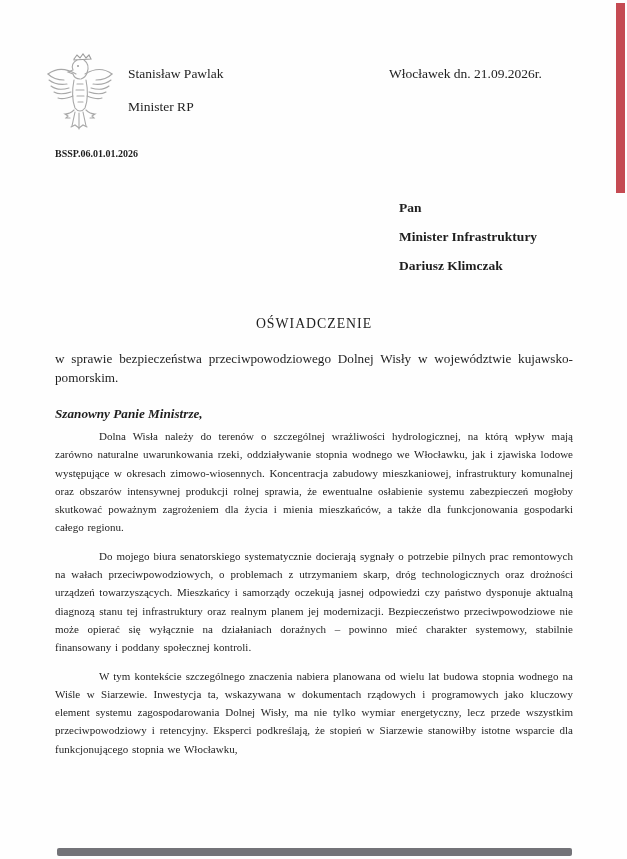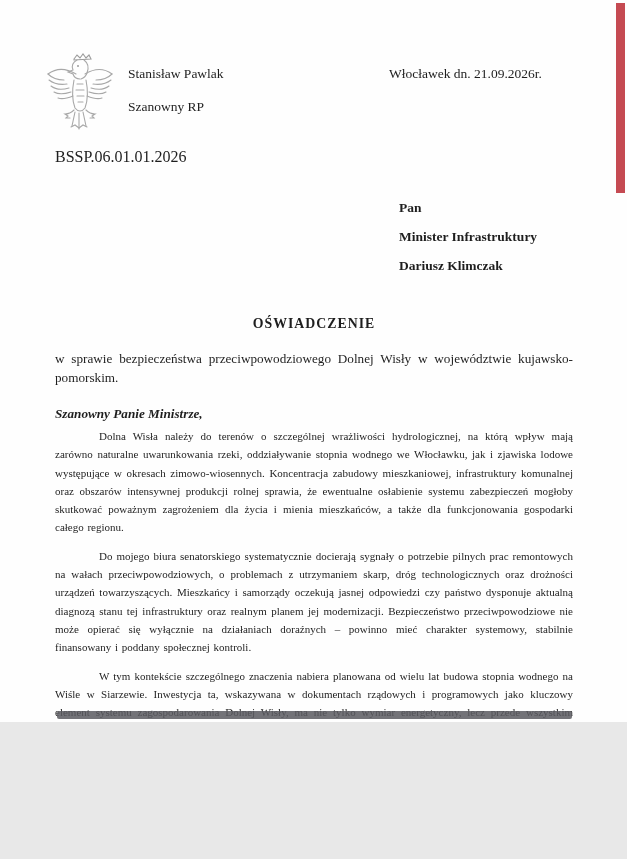--- a/index.html
+++ b/index.html
@@ -1,18 +1,18 @@
 <!DOCTYPE html>
 <html><head>
 <meta charset="utf-8">
 <style>
   html,body{margin:0;padding:0;background:#e8e8e8;}
   .page{
     position:relative;
-    width:627px;height:722px;
+    width:627px;height:859px;
     background:#fefefe;
     font-family:"Liberation Serif","DejaVu Serif",serif;
     color:#1e1e1e;
     overflow:hidden;
     box-sizing:border-box;
   }
   .red-stripe{
     position:absolute;right:2px;top:3px;
     width:9px;height:190px;
   }
@@ -24,31 +24,31 @@
     position:absolute;left:128px;top:66px;
     font-size:13.5px;line-height:16px;
   }
   .sender .line2{margin-top:17px;}
   .date{
     position:absolute;left:389px;top:66px;
     font-size:13.5px;
   }
   .refnum{
     position:absolute;left:55px;top:148px;
-    font-weight:normal;font-size:16px;
+    font-weight:bold;font-size:10px;
   }
   .recipient{
     position:absolute;left:399px;top:193px;
     font-weight:bold;font-size:13.5px;line-height:29px;
   }
   .letter{
     position:absolute;left:55px;top:316px;width:518px;
   }
   .title{
-    text-align:center;font-weight:bold;
+    text-align:center;font-weight:normal;
     font-size:13.8px;letter-spacing:1px;
     margin:0 0 17px 0;
   }
   .subject{
     text-align:justify;font-size:13.2px;line-height:19px;
     margin:0 0 9px 0;
   }
   .greeting{
     font-weight:bold;font-style:italic;
     font-size:13.2px;margin:19px 0 5px 0;
@@ -101,21 +101,21 @@
       <path d="M30 58 c-3 3 -6 4 -9 4 l3 2 l-2 2 l4 0"></path>
       <path d="M42 58 c3 3 6 4 9 4 l-3 2 l2 2 l-4 0"></path>
 
       <path d="M31 60 l-3 14 M35 61 l0 16 M39 60 l3 14"></path>
       <path d="M27 75 l4 -2 l4 3 l4 -3 l4 2"></path>
     </svg>
   </div>
 
   <div class="sender">
     <div>Stanisław Pawlak</div>
-    <div class="line2">Szanowny RP</div>
+    <div class="line2">Minister RP</div>
   </div>
 
   <div class="date">Włocławek dn. 21.09.2026r.</div>
 
   <div class="refnum">BSSP.06.01.01.2026</div>
 
   <div class="recipient">
     <div>Pan</div>
     <div>Minister Infrastruktury</div>
     <div>Dariusz Klimczak</div>

